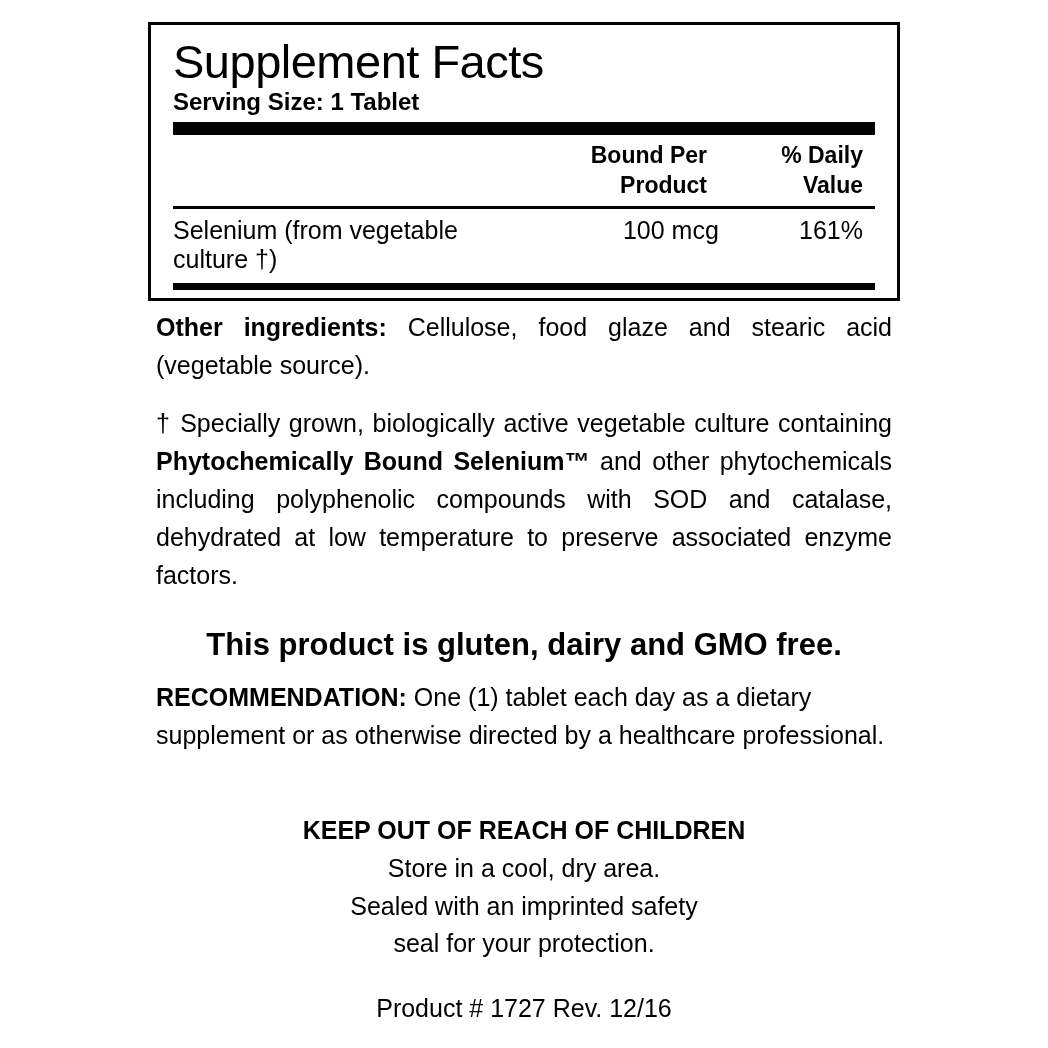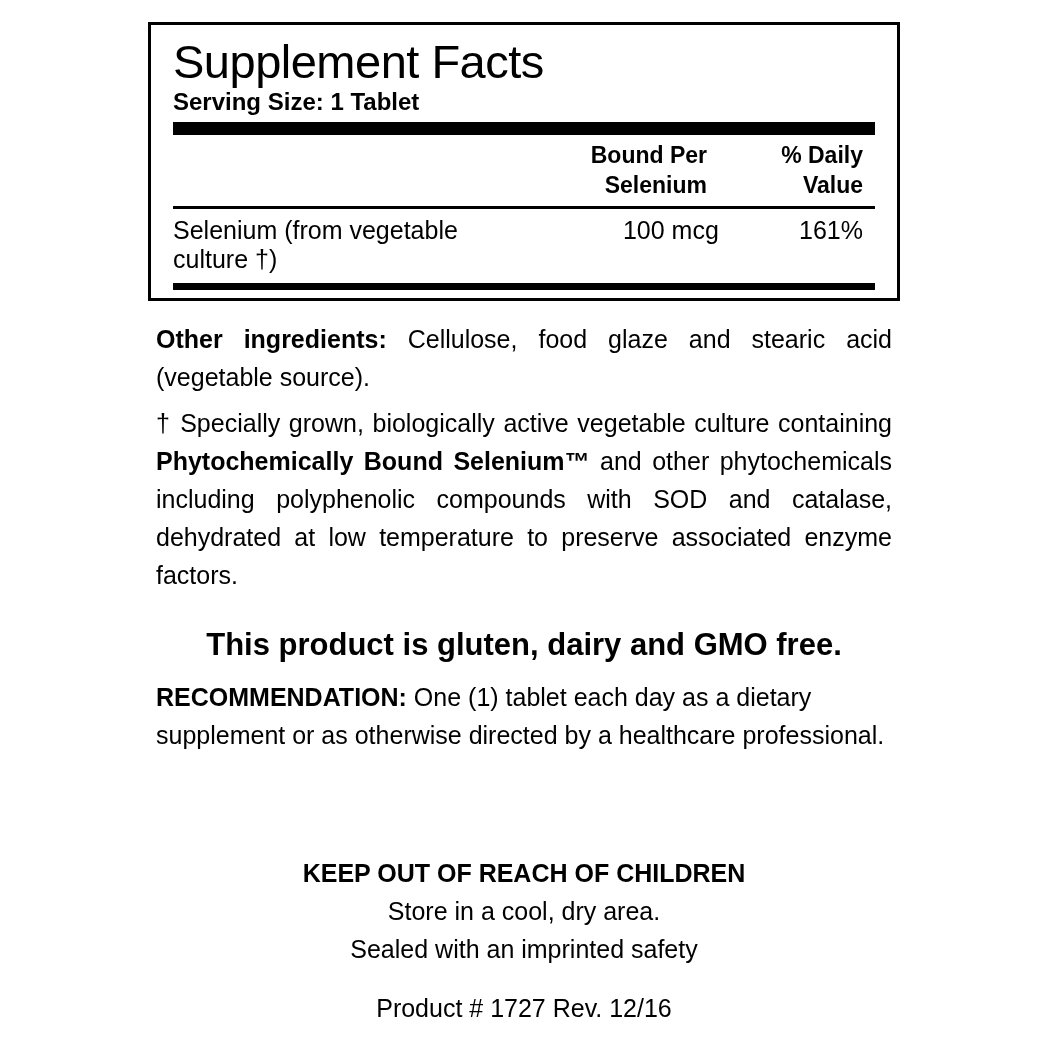--- a/index.html
+++ b/index.html
@@ -106,21 +106,21 @@
   }
   p.just {
     text-align: justify;
     text-align-last: left;
     margin: 0;
     font-size: 25px;
     line-height: 1.52;
   }
   .b { font-weight: bold; }
 
-  #other-ing { top: 320px; }
+  #other-ing { top: 308px; }
   #dagger-note { top: 404px; }
   #gluten { top: 622px; text-align: center; }
   #gluten .txt {
     font-weight: bold;
     font-size: 31px;
     line-height: 1.5;
   }
   #recommendation { top: 678px; }
   #recommendation p {
     text-align: left;
@@ -128,21 +128,21 @@
     font-size: 25px;
     line-height: 1.52;
   }
 
   .centered-block {
     position: absolute;
     left: 156px;
     width: 736px;
     text-align: center;
   }
-  #keep-out { top: 855px; }
+  #keep-out { top: 812px; }
   .keepout-title {
     font-weight: bold;
     font-size: 25px;
     line-height: 1.45;
     margin-bottom: 2px;
   }
   .keepout-line {
     font-size: 25px;
     line-height: 1.5;
   }
@@ -158,21 +158,21 @@
 
   <div class="sf-panel">
     <div class="sf-title">Supplement Facts</div>
     <div class="sf-serving">Serving Size: 1 Tablet</div>
 
     <div class="rule-thick"></div>
 
     <div class="sf-head-row">
       <div class="sf-head-amount">
         <div>Bound Per</div>
-        <div>Selenium</div>
+        <div>Product</div>
       </div>
       <div class="sf-head-dv">
         <div>% Daily</div>
         <div>Value</div>
       </div>
     </div>
 
     <div class="rule-thin"></div>
 
     <div class="sf-row">
@@ -197,19 +197,20 @@
   </div>
 
   <div class="body-block" id="recommendation">
     <p><span class="b">RECOMMENDATION:</span><span> One (1) tablet each day as a dietary supplement or as otherwise directed by a healthcare professional.</span></p>
   </div>
 
   <div class="centered-block" id="keep-out">
     <div class="keepout-title">KEEP OUT OF REACH OF CHILDREN</div>
     <div class="keepout-line">Store in a cool, dry area.</div>
     <div class="keepout-line">Sealed with an imprinted safety</div>
+    <div class="keepout-line">seal for your protection.</div>
   </div>
 
   <div class="centered-block" id="product-code">
     <div class="txt">Product # 1727  Rev. 12/16</div>
   </div>
 
 </div>
 
 </body></html>

